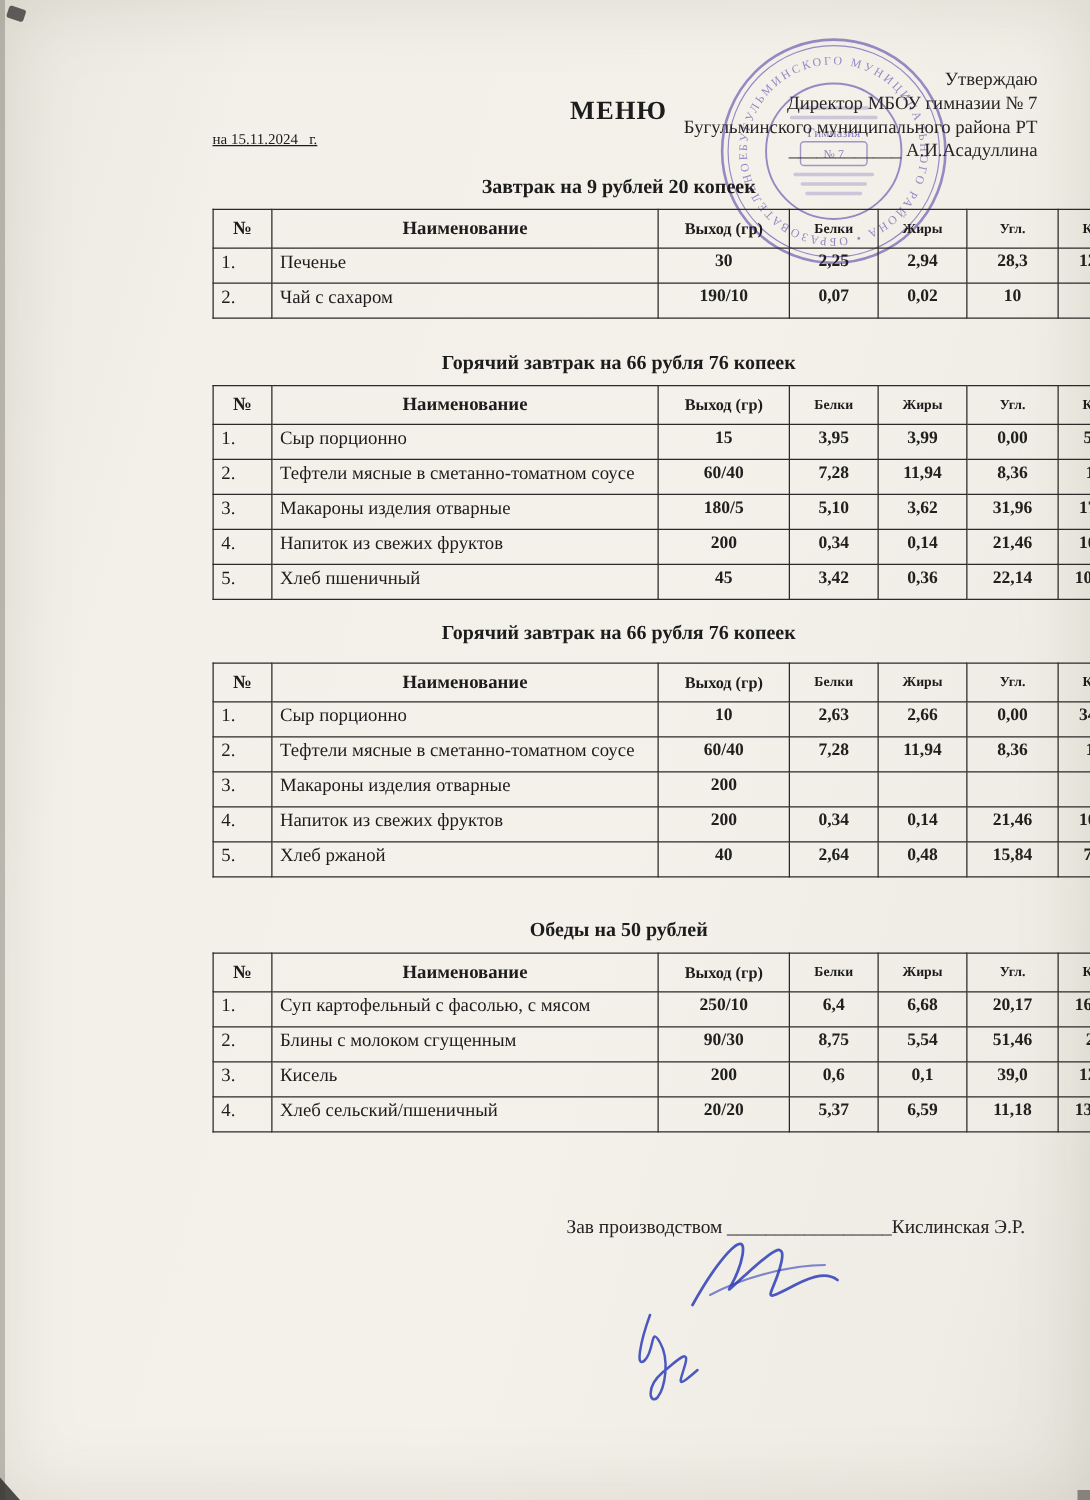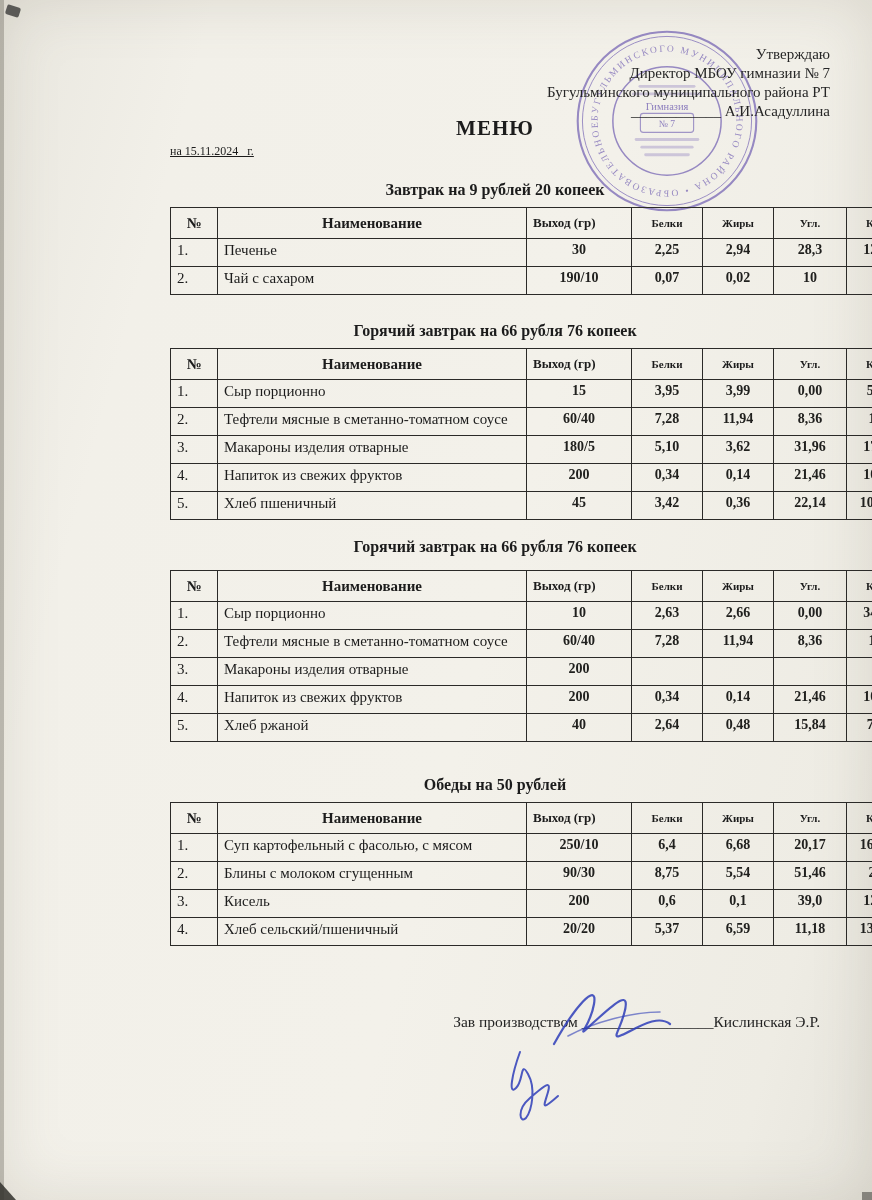--- a/index.html
+++ b/index.html
@@ -15,30 +15,30 @@
     color:#1c1c1c;
   }
   
   .edge-left{position:absolute;left:0;top:0;bottom:0;width:4px;background:rgba(70,65,55,.28);}
   .corner-tl{position:absolute;left:6px;top:6px;width:14px;height:10px;background:#3a3a38;border-radius:2px;transform:rotate(18deg);opacity:.8;}
   .corner-bl{position:absolute;left:0;bottom:0;width:0;height:0;border-left:16px solid #31302c;border-top:18px solid transparent;opacity:.85;}
   .corner-br{position:absolute;right:0;bottom:0;width:10px;height:8px;background:rgba(50,48,44,.5);}
 
   
   .approval{
-    position:absolute;top:45px;right:42px;width:420px;
+    position:absolute;top:55px;right:42px;width:420px;
     text-align:right;font-size:15px;line-height:19px;color:#262626;z-index:3;
   }
   .approval div{white-space:nowrap;}
 
   
   .stamp{position:absolute;left:572px;top:26px;width:190px;height:190px;z-index:2;opacity:.85;pointer-events:none;}
 
   
-  .content{position:relative;z-index:4;padding-top:116px;}
+  .content{position:relative;z-index:4;padding-top:76px;}
   .center-col{width:650px;margin-left:170px;}
   .doc-title{text-align:center;font-size:21px;font-weight:bold;letter-spacing:1px;margin:0;}
   .doc-date{font-size:12px;margin-top:3px;text-decoration:underline;}
 
   .section-title{
     text-align:center;font-size:16px;font-weight:bold;margin:0;
   }
   .st-1{margin-top:22px;}
   .st-2{margin-top:27px;}
   .st-3{margin-top:18px;margin-bottom:14px;}
@@ -46,21 +46,21 @@
 
   table.menu{
     border-collapse:collapse;width:650px;margin-top:8px;
     table-layout:fixed;background:transparent;
   }
   table.menu th,table.menu td{
     border:1.4px solid #2b2a28;padding:3px 6px;vertical-align:top;
   }
   table.menu th{height:24px;vertical-align:middle;}
   th.col-0,th.col-1{font-size:15px;font-weight:bold;text-align:center;}
-  th.col-2{font-size:13px;font-weight:bold;text-align:left;}
+  th.col-2{font-size:13px;font-weight:bold;text-align:center;}
   th.col-3,th.col-4,th.col-5,th.col-6{font-size:11px;font-weight:bold;text-align:center;}
   .col-0{width:34px;}
   .col-1{width:296px;}
   .col-2{width:92px;}
   .col-3{width:58px;}
   .col-4{width:58px;margin-top:29px;}
   .col-5{width:60px;}
   .col-6{width:52px;}
   td.col-0{font-size:15px;text-align:left;}
   td.col-1{font-size:15px;text-align:left;}

